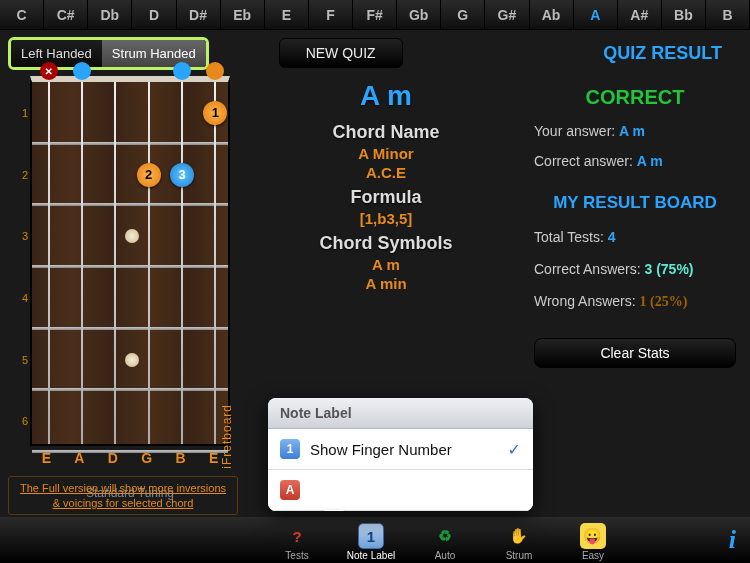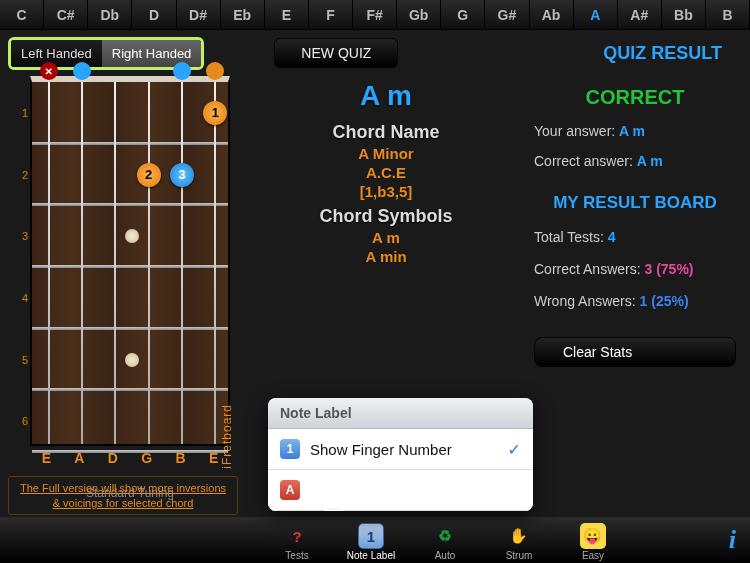--- a/index.html
+++ b/index.html
@@ -134,28 +134,28 @@
   .lbl { color:#ddd; font-size:18px; font-weight:bold; margin-top:6px; text-shadow:0 1px 2px #000;}
   .val { color:#e78a1e; font-size:15px; font-weight:bold; margin-top:2px; }
   .symlist .val { display:block; }
 
   
   .correct-h { color:#23c43a; font-weight:bold; font-size:20px; text-align:center; margin-top:6px;}
   .ans-line { color:#ccc; font-size:14px; margin-top:14px; }
   .ans-line .hl { color:#2aa5ff; font-weight:bold; }
   .board-h { color:#2aa5ff; font-weight:bold; font-size:17px; text-align:center; margin-top:24px; }
   .stat { color:#ccc; font-size:14px; margin-top:16px; }
-  .stat .good { color:#ec4899; font-weight:bold; }
-  .stat .bad  { color:#3b82f6; font-weight:bold; }
+  .stat .good { color:#5eead4; font-weight:bold; }
+  .stat .bad  { color:#a16207; font-weight:bold;font-family:Liberation Serif, serif; }
   .stat .num  { color:#2aa5ff; font-weight:bold; }
   .clear-btn {
     display:block; margin:28px auto 0 auto;
     padding:6px 28px; font-size:14px; color:#fff;
     background:linear-gradient(#222,#000);
-    border:1px solid #000; border-radius:8px; cursor:pointer;
+    border:1px solid #000; border-radius:8px; cursor:pointer;text-align:center;
   }
 
   
   .promo {
     position:absolute; left:8px; bottom:48px;
     width:230px; padding:4px 6px;
     border:1px solid #5a3a10; border-radius:3px;
     color:#e78a1e; font-size:11px; text-align:center; line-height:1.3;text-decoration:underline;
   }
 
@@ -238,21 +238,21 @@
     <div class="note-cell">Ab</div>
     <div class="note-cell active">A</div>
     <div class="note-cell">A#</div>
     <div class="note-cell">Bb</div>
     <div class="note-cell">B</div>
   </div>
 
 <div class="ctrl-row">
   <div class="seg">
     <div class="seg-btn">Left Handed</div>
-    <div class="seg-btn active">Right Handed</div>
+    <div class="seg-btn active">Strum Handed</div>
   </div>
   <div class="newquiz">NEW QUIZ</div>
   <div class="quiz-result-title">QUIZ RESULT</div>
 </div>
 
 <div class="main">
 
   <div class="col-fret">
     <div class="fret-wrap" id="fret-wrap">
       <span class="brand">iFretboard</span>
@@ -293,20 +293,21 @@
         <span>E</span>
       </div>
     <div class="tuning">Standard Tuning</div>
   </div>
 
   <div class="col-chord">
     <div class="chord-big">A m</div>
     <div class="lbl">Chord Name</div>
     <div class="val">A Minor</div>
     <div class="val">A.C.E</div>
+    <div class="lbl">Formula</div>
     <div class="val">[1,b3,5]</div>
     <div class="lbl">Chord Symbols</div>
     <div class="symlist">
       <span class="val">A m</span>
       <span class="val">A min</span>
     </div>
   </div>
 
   <div class="col-score">
     <div class="correct-h">CORRECT</div>

